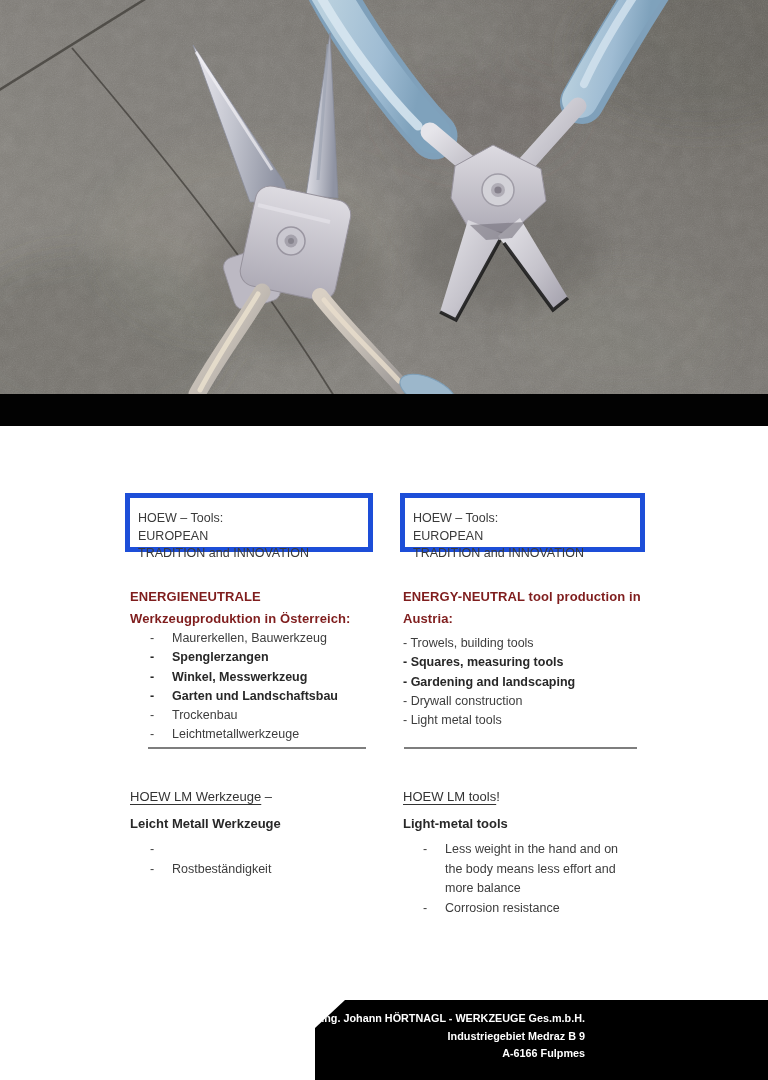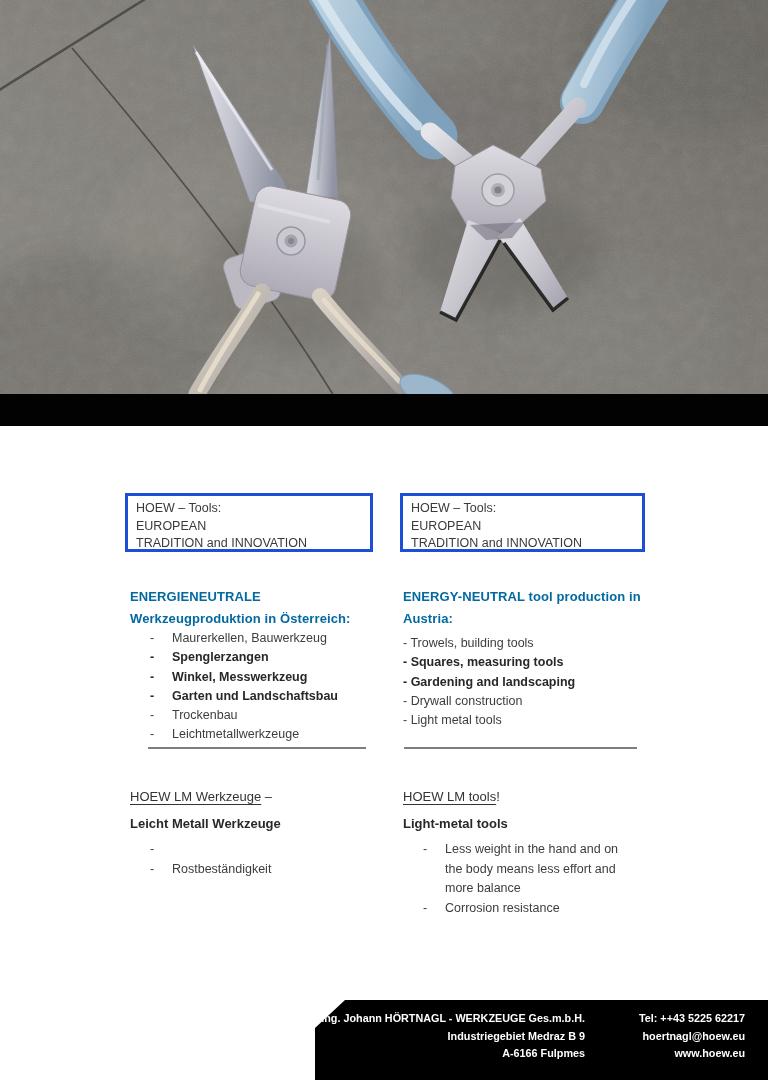--- a/index.html
+++ b/index.html
@@ -5,29 +5,29 @@
   html,body{margin:0;padding:0;background:#e8e8e8;}
   .page{
     position:relative;width:768px;height:1080px;background:#ffffff;
     font-family:"Liberation Sans",sans-serif;overflow:hidden;margin:0 auto;
     color:#3d3d3d;
   }
   .photo{position:absolute;left:0;top:0;width:768px;height:394px;display:block;}
   .black-band{position:absolute;left:0;top:394px;width:768px;height:32px;background:#020202;}
 
   .box{
-    position:absolute;top:493px;height:59px;border:3px solid #1d4ed8;
-    box-sizing:border-box;padding:4px 8px 0 8px;
+    position:absolute;top:493px;height:59px;border:5px solid #1d4ed8;
+    box-sizing:border-box;padding:12px 8px 0 8px;
     font-size:12.5px;line-height:17.6px;color:#3a3a3a;
   }
   .box.left{left:125px;width:248px;}
   .box.right{left:400px;width:245px;}
 
   .col-heading{
-    position:absolute;top:586px;font-size:13px;font-weight:bold;color:#0369a1;
+    position:absolute;top:586px;font-size:13px;font-weight:bold;color:#7f1d1d;
     line-height:22px;letter-spacing:0.1px;
   }
   .col-heading.left{left:130px;width:250px;}
   .col-heading.right{left:403px;width:245px;}
 
   .tools-list{position:absolute;font-size:12.5px;line-height:19.3px;color:#3d3d3d;}
   .tools-list.left{left:150px;top:629px;width:225px;}
   .tools-list.right{left:403px;top:634px;width:240px;}
   .lrow{display:flex;}
   .lrow .dash{width:22px;flex:0 0 22px;}
@@ -289,20 +289,15 @@
       <div>Corrosion resistance</div>
     </div>
   </div>
 
   <div class="footer">
     <div class="f-block f-addr">
       <div>Ing. Johann HÖRTNAGL - WERKZEUGE Ges.m.b.H.</div>
       <div>Industriegebiet Medraz B 9</div>
       <div>A-6166 Fulpmes</div>
     </div>
-    <div class="f-block f-contact">
-      <div>Tel: ++43 5225 62217</div>
-      <div>hoertnagl@hoew.eu</div>
-      <div>www.hoew.eu</div>
-    </div>
   </div>
 
 </div>
 
 </body></html>

